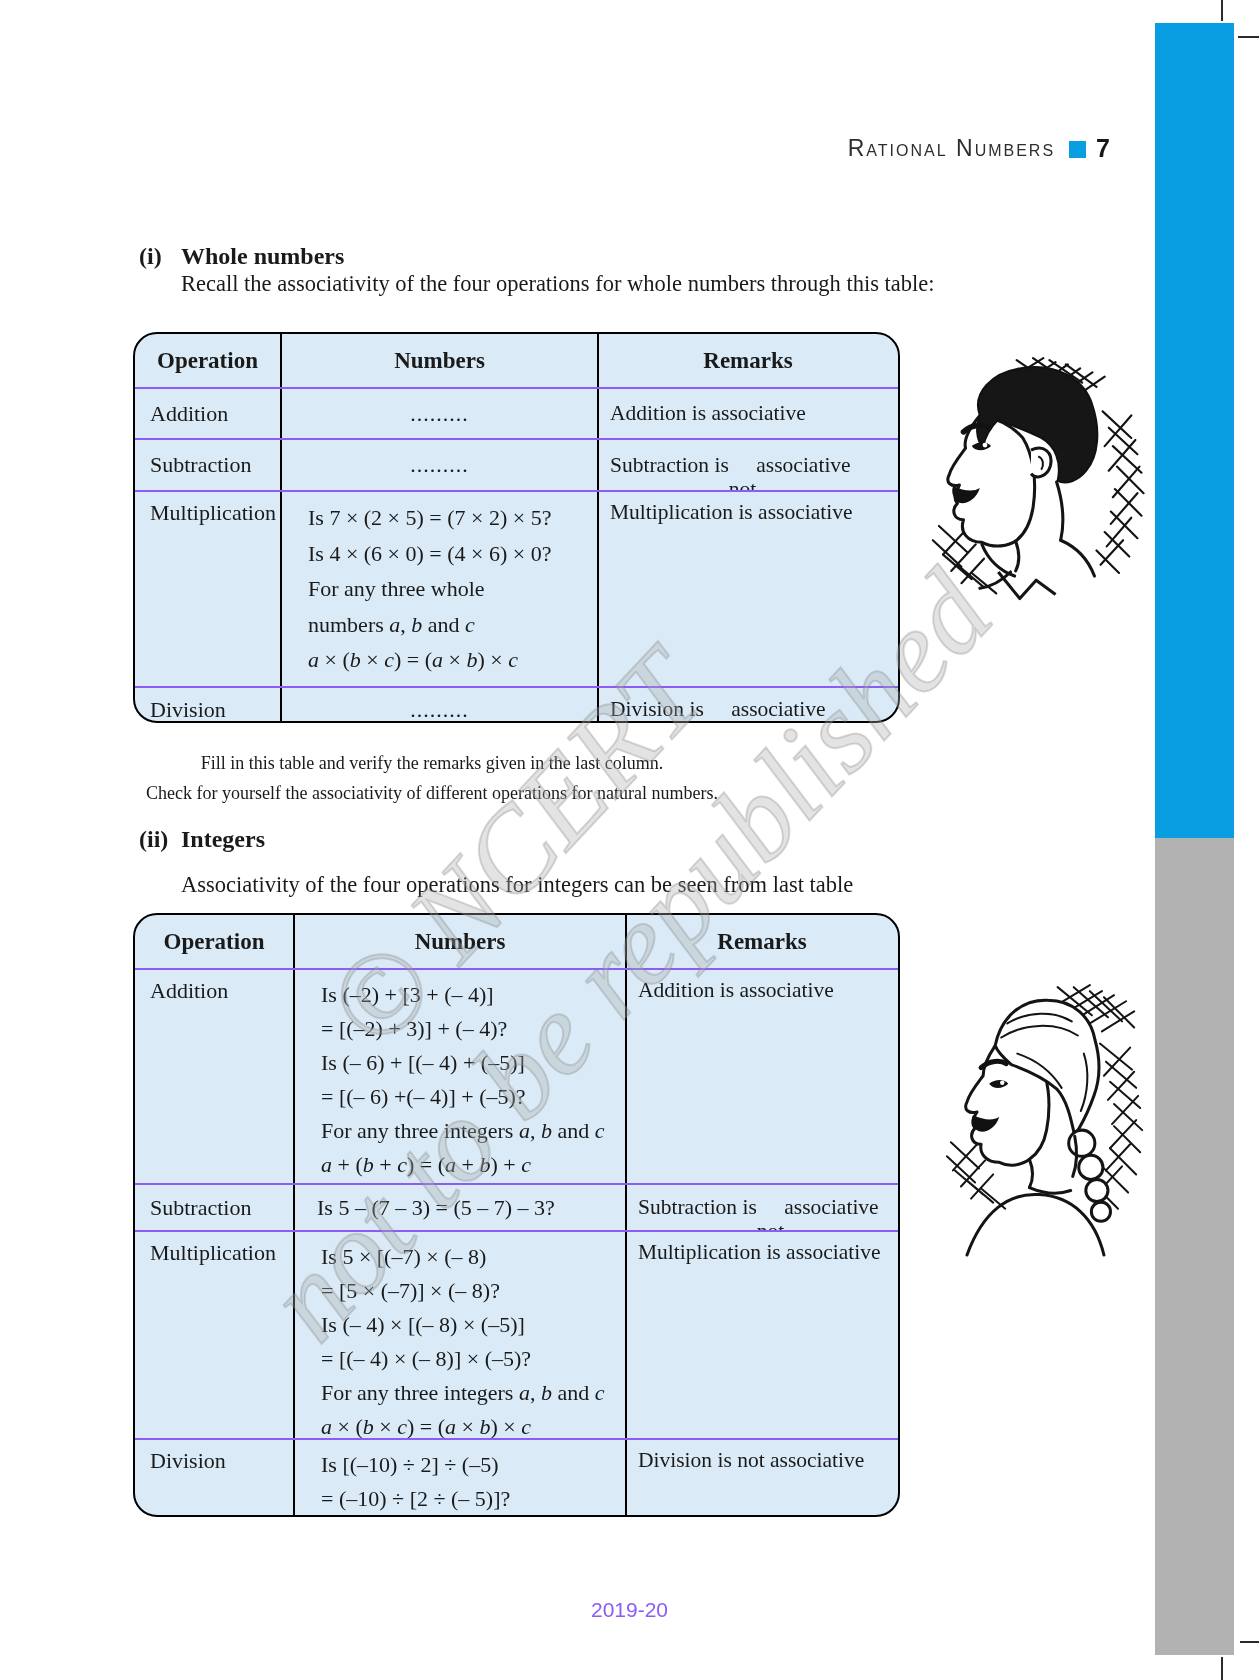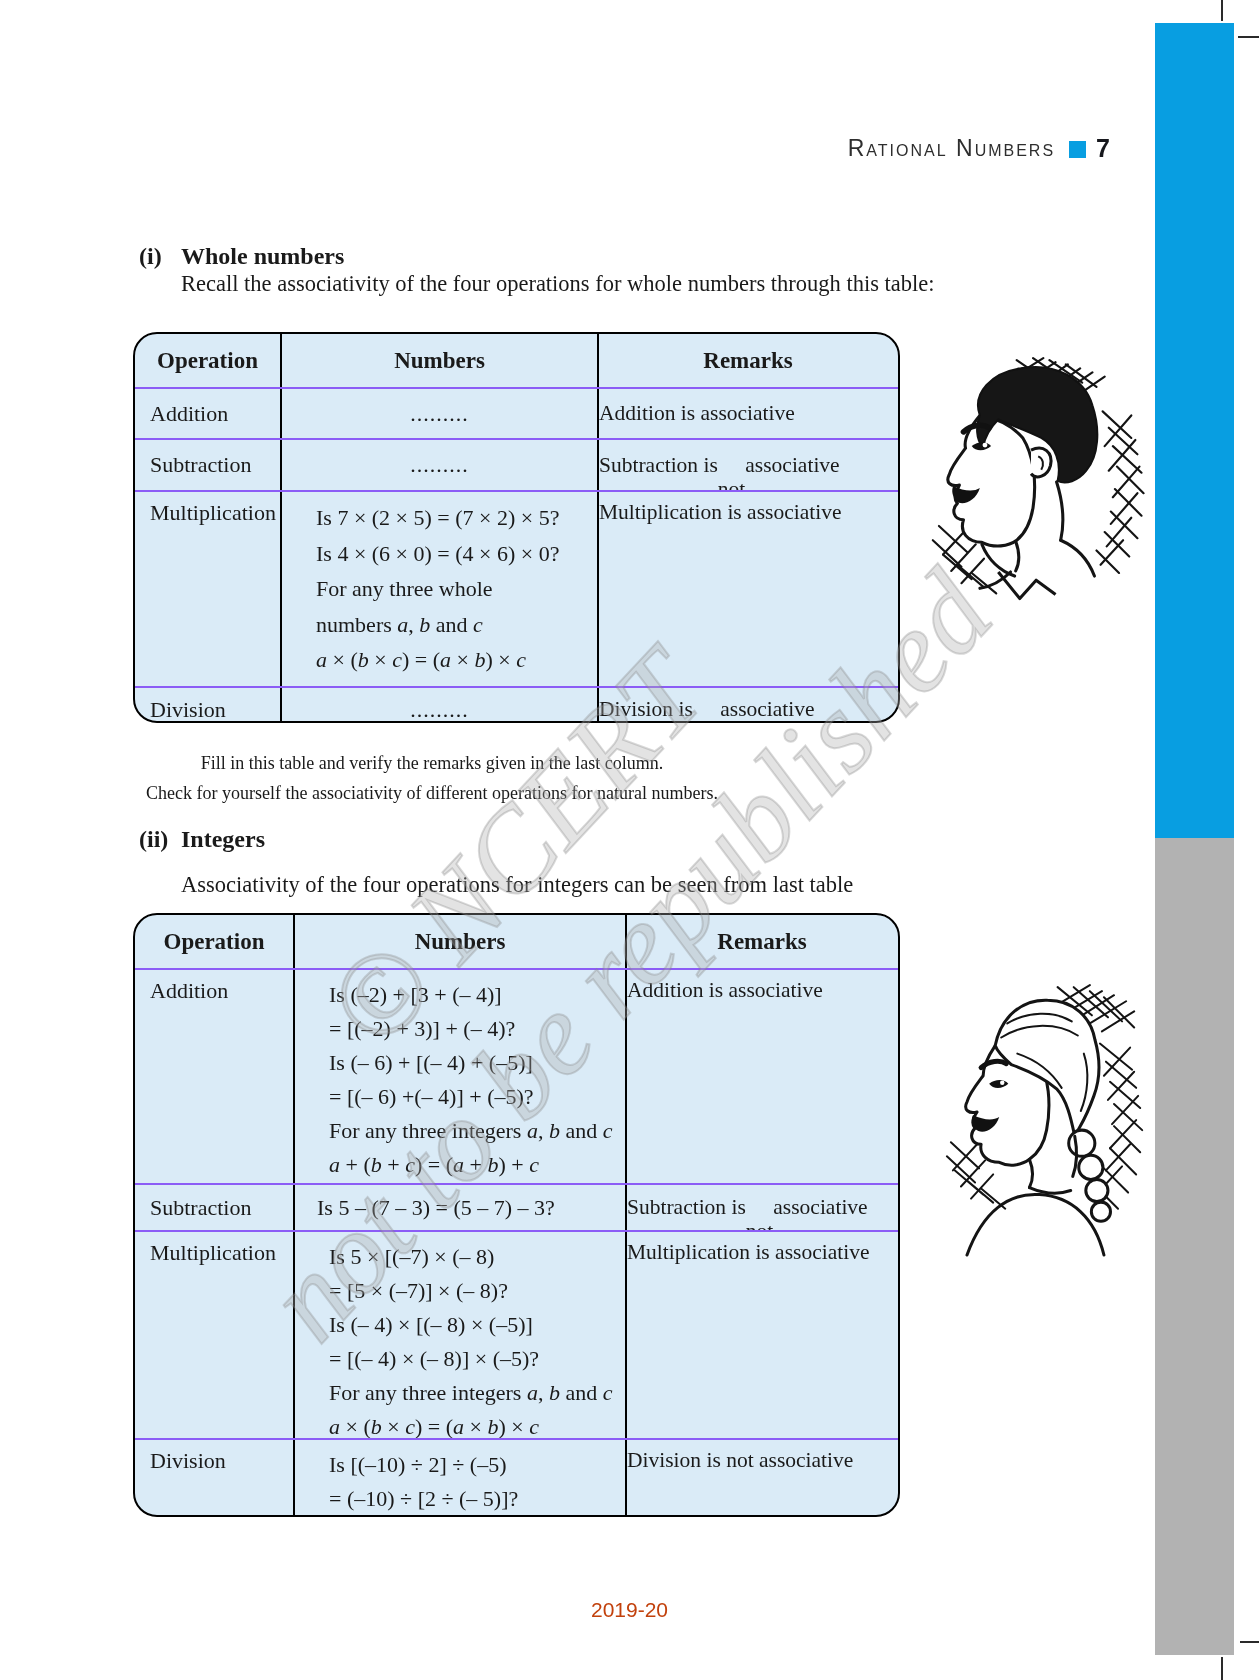--- a/index.html
+++ b/index.html
@@ -63,22 +63,22 @@
     font-weight:bold; font-size:23px;
   }
   .trow { border-top:2px solid #8b5cf6; }
   .hcell:nth-child(-n+2), .cell:nth-child(-n+2) { border-right:2px solid #000; }
   .cell { font-size:22px; overflow:hidden; }
   .single .cell { display:flex; align-items:center; }
   .multi .cell { padding-top:8px; }
   .cell.op { padding-left:15px; }
   .cell.num { padding-left:22px; }
   .cell.num.dots { padding-left:0; justify-content:center; letter-spacing:1px; }
-  .cell.rem { font-size:21.5px; white-space:nowrap; }
-  .multi .cell.num { padding-left:34px; }
+  .cell.rem { padding-left:11px; font-size:21.5px; white-space:nowrap; }
+  .multi .cell.num { padding-left:26px; }
   #table1 .nline { line-height:35.5px; }
   #table2 .nline { line-height:34px; }
   .nline, .cell { white-space:nowrap; }
   #table1 .r0 { height:51px; } #table1 .r1 { height:52px; }
   #table1 .r2 { height:196px; } #table1 .r3 { height:45px; }
   #table2 .r0 { height:215px; } #table2 .r1 { height:47px; }
   #table2 .r2 { height:208px; } #table2 .r3 { height:87px; }
   .cell i { font-style:italic; } .cell b { font-weight:normal;margin-top:48px; }
 
   .after-table { position:absolute; left:146px; font-size:18px; line-height:30px; white-space:nowrap;text-align:center; }
@@ -94,21 +94,21 @@
     position:absolute; left:612px; top:940px; width:1400px; height:420px;
     transform:translate(-50%,-50%) rotate(-47deg);
     text-align:center; z-index:3; pointer-events:none;
     font-family:"Liberation Serif", serif; font-style:italic;
     color:rgba(173,173,173,0.34);
     -webkit-text-stroke:2px rgba(130,130,130,0.30);
     line-height:1.32; font-size:118px; white-space:nowrap;
   }
 
   #footer { position:absolute; left:0; right:0; top:1598px; text-align:center;
-    font-family:"Liberation Sans", sans-serif; font-size:21px; color:#c2410c; }
+    font-family:"Liberation Sans", sans-serif; font-size:21px; color:#8b5cf6; }
 </style>
 </head>
 <body>
 
 <div id="page">
 
   <div class="crop" id="crop-tv"></div>
   <div class="crop" id="crop-th"></div>
   <div class="crop" id="crop-bh"></div>
   <div class="crop" id="crop-bv"></div>

